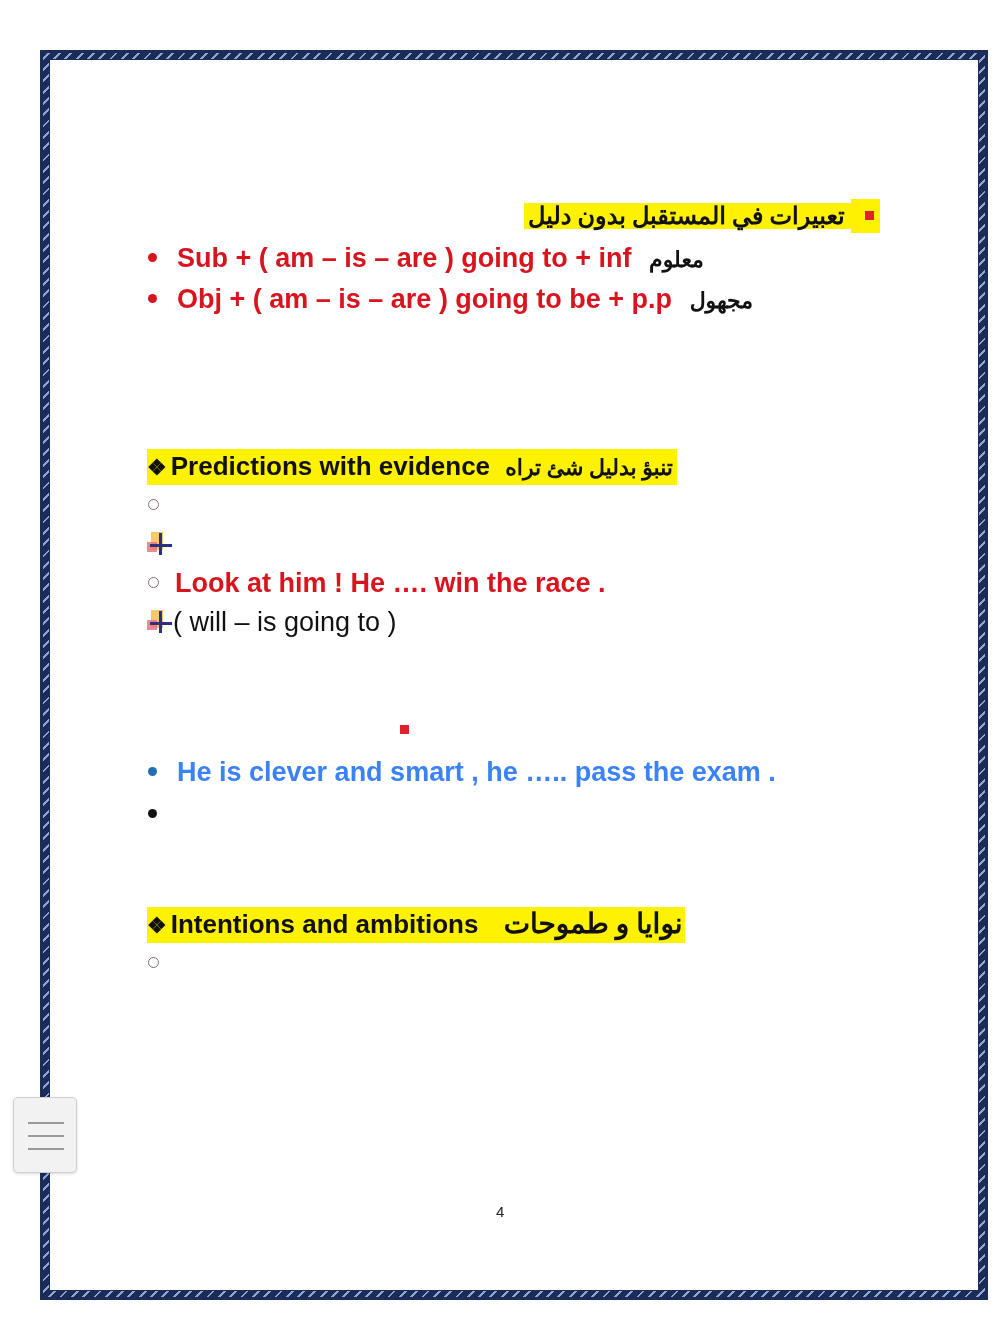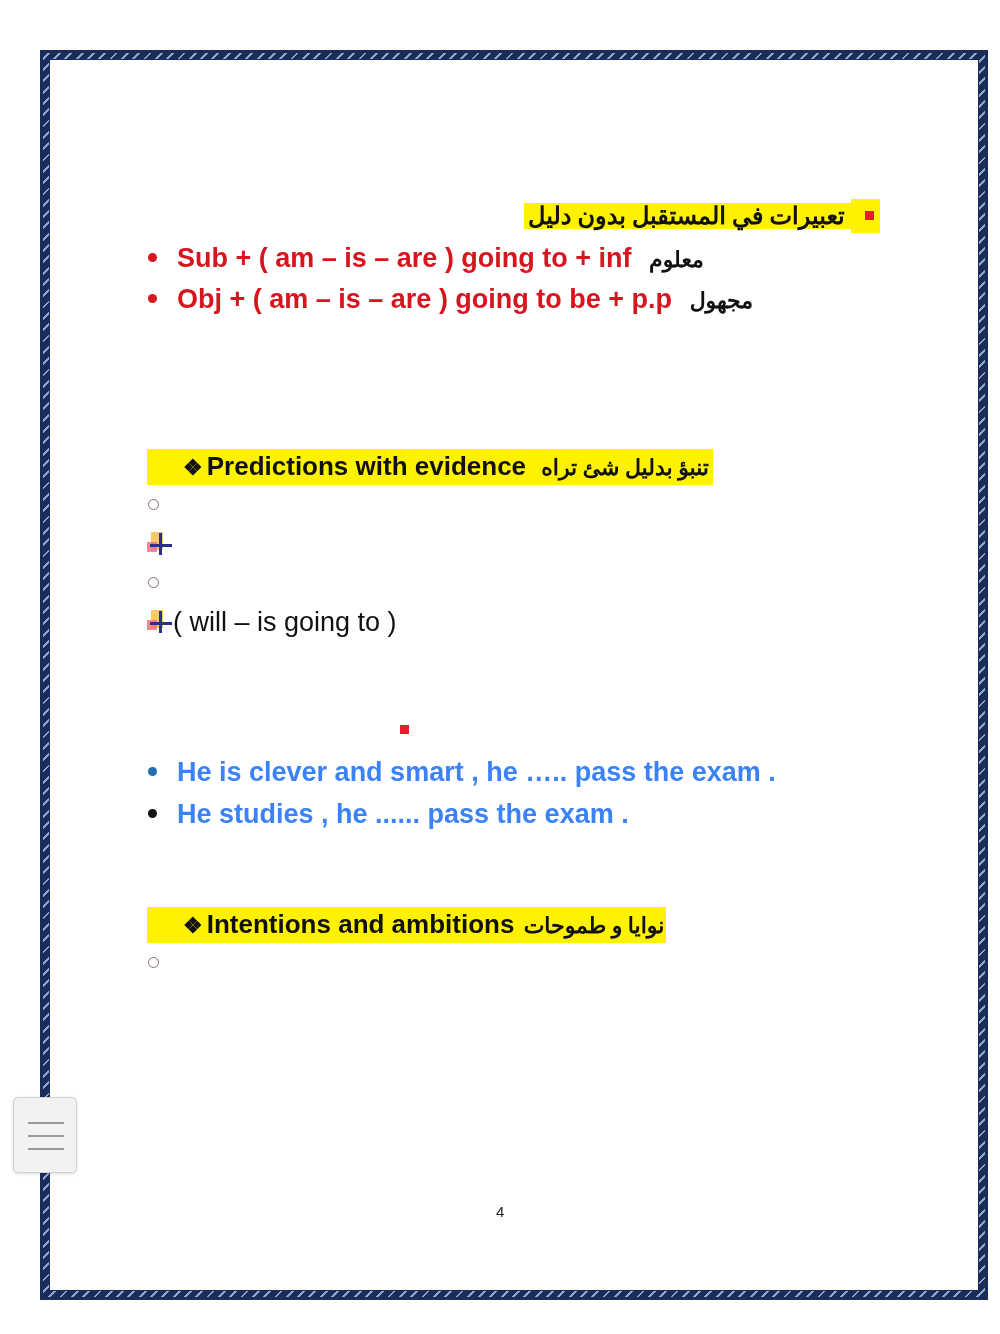--- a/index.html
+++ b/index.html
@@ -22,21 +22,21 @@
       mask: linear-gradient(#000 0 0) padding-box exclude, linear-gradient(#000 0 0) border-box;
     }
     .frame-inner {
       position: absolute; left: 6px; top: 6px; right: 6px; bottom: 6px;
       border: 1.5px solid #1c2c5a; background: #fff;
     }
     .line { position: absolute; white-space: nowrap; font-weight: bold; font-size: 27px; line-height: 34px; }
     .red { color: #d8141e; }
     .blue { color: #3b82f6; }
     .black { color: #111; }
-    .hl { background: #fff200; padding-left: 36px; }
+    .hl { background: #fff200; }
     .arabic { font-family: Liberation Serif, serif; direction: rtl; unicode-bidi: embed; font-weight: bold; }
     .bullet-dot { display: inline-block; width: 9px; height: 9px; border-radius: 50%; background: #111; margin-right: 20px; vertical-align: middle; position: relative; top: -2px; }
     .bullet-dot.blue-dot { background: #1f6fb2; }
     .circle-bullet { display: inline-block; width: 11px; height: 11px; border-radius: 50%; border: 1.5px solid #8a6a7a; margin-right: 16px; vertical-align: middle; position: relative; top: -2px; box-sizing: border-box; }
     .square-bullet { display: inline-block; width: 9px; height: 9px; background: #e0202a; vertical-align: middle; margin-left: 14px; position: relative; top: -2px; }
     .diamond { display: inline-block; font-size: 22px; margin-right: 4px; color: #111; }
     .pin-icon { display: inline-block; width: 26px; height: 26px; position: relative; vertical-align: middle; top: -3px; }
     .pin-icon .a { position: absolute; left: 4px; top: 2px; width: 12px; height: 18px; background: #f7c96b; }
     .pin-icon .b { position: absolute; left: 0px; top: 12px; width: 10px; height: 10px; background: #ee6a7a; opacity: .8; }
     .pin-icon .c { position: absolute; left: 12px; top: 3px; width: 3px; height: 22px; background: #2a2f8a; }
@@ -77,40 +77,40 @@
   <span class="arabic" style="font-size:22px; margin-left:8px;">تنبؤ بدليل شئ تراه</span>
 </div>
 
 <div class="line red" style="left:148px; top:488px;">
   <span class="circle-bullet"></span>
 </div>
 <div class="line black normal" style="left:147px; top:527px;">
   <span class="pin-icon"><span class="a"></span><span class="b"></span><span class="c"></span><span class="d"></span></span>
 </div>
 <div class="line red" style="left:148px; top:566px;">
-  <span class="circle-bullet"></span>
+  <span class="circle-bullet"></span><span>Look at him ! He …. win the race .</span>
 </div>
 <div class="line black normal" style="left:147px; top:605px;">
   <span class="pin-icon"><span class="a"></span><span class="b"></span><span class="c"></span><span class="d"></span></span><span>( will – is going to )</span>
 </div>
 
 <div class="line red" style="left:386px; top:713px; font-size:23px;">
   <span class="square-bullet"></span>
 </div>
 
 <div class="line blue" style="left:148px; top:755px;">
   <span class="bullet-dot blue-dot"></span><span>He is clever and smart , he ….. pass the exam .</span>
 </div>
 <div class="line blue" style="left:148px; top:797px;">
-  <span class="bullet-dot"></span><span>He studies , he ...... pass the exam .</span>
+  <span class="bullet-dot"></span>
 </div>
 
 <div class="line black hl" style="left:147px; top:907px; font-size:26px; padding-right:2px;">
   <span class="diamond">❖</span><span>Intentions and ambitions</span>
-  <span class="arabic" style="font-size:22px; margin-left:2px;">نوايا و طموحات</span>
+  <span class="arabic" style="font-size:28px; margin-left:18px;">نوايا و طموحات</span>
 </div>
 <div class="line red" style="left:148px; top:946px;">
   <span class="circle-bullet"></span>
 </div>
 
 <div class="page-number">4</div>
 
 <div class="menu-button">
   <div>
     <span style="top:24px;"></span>

